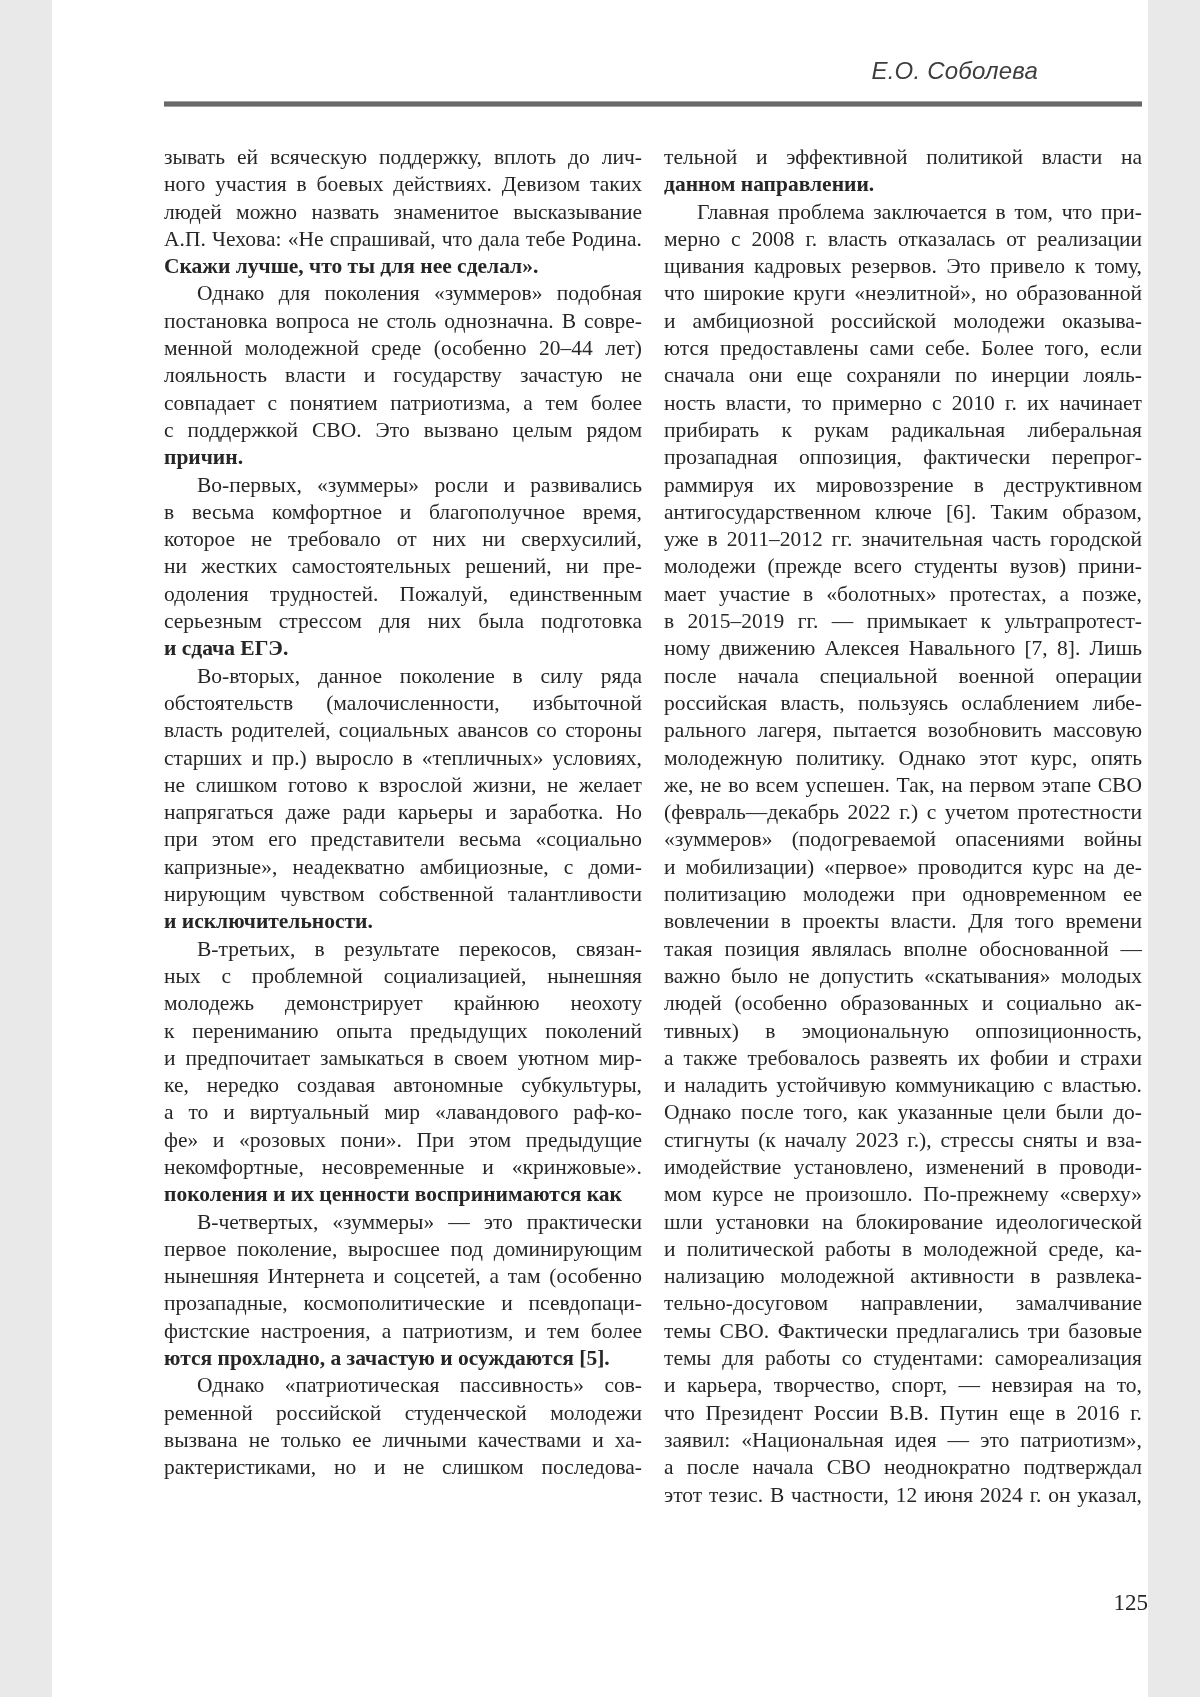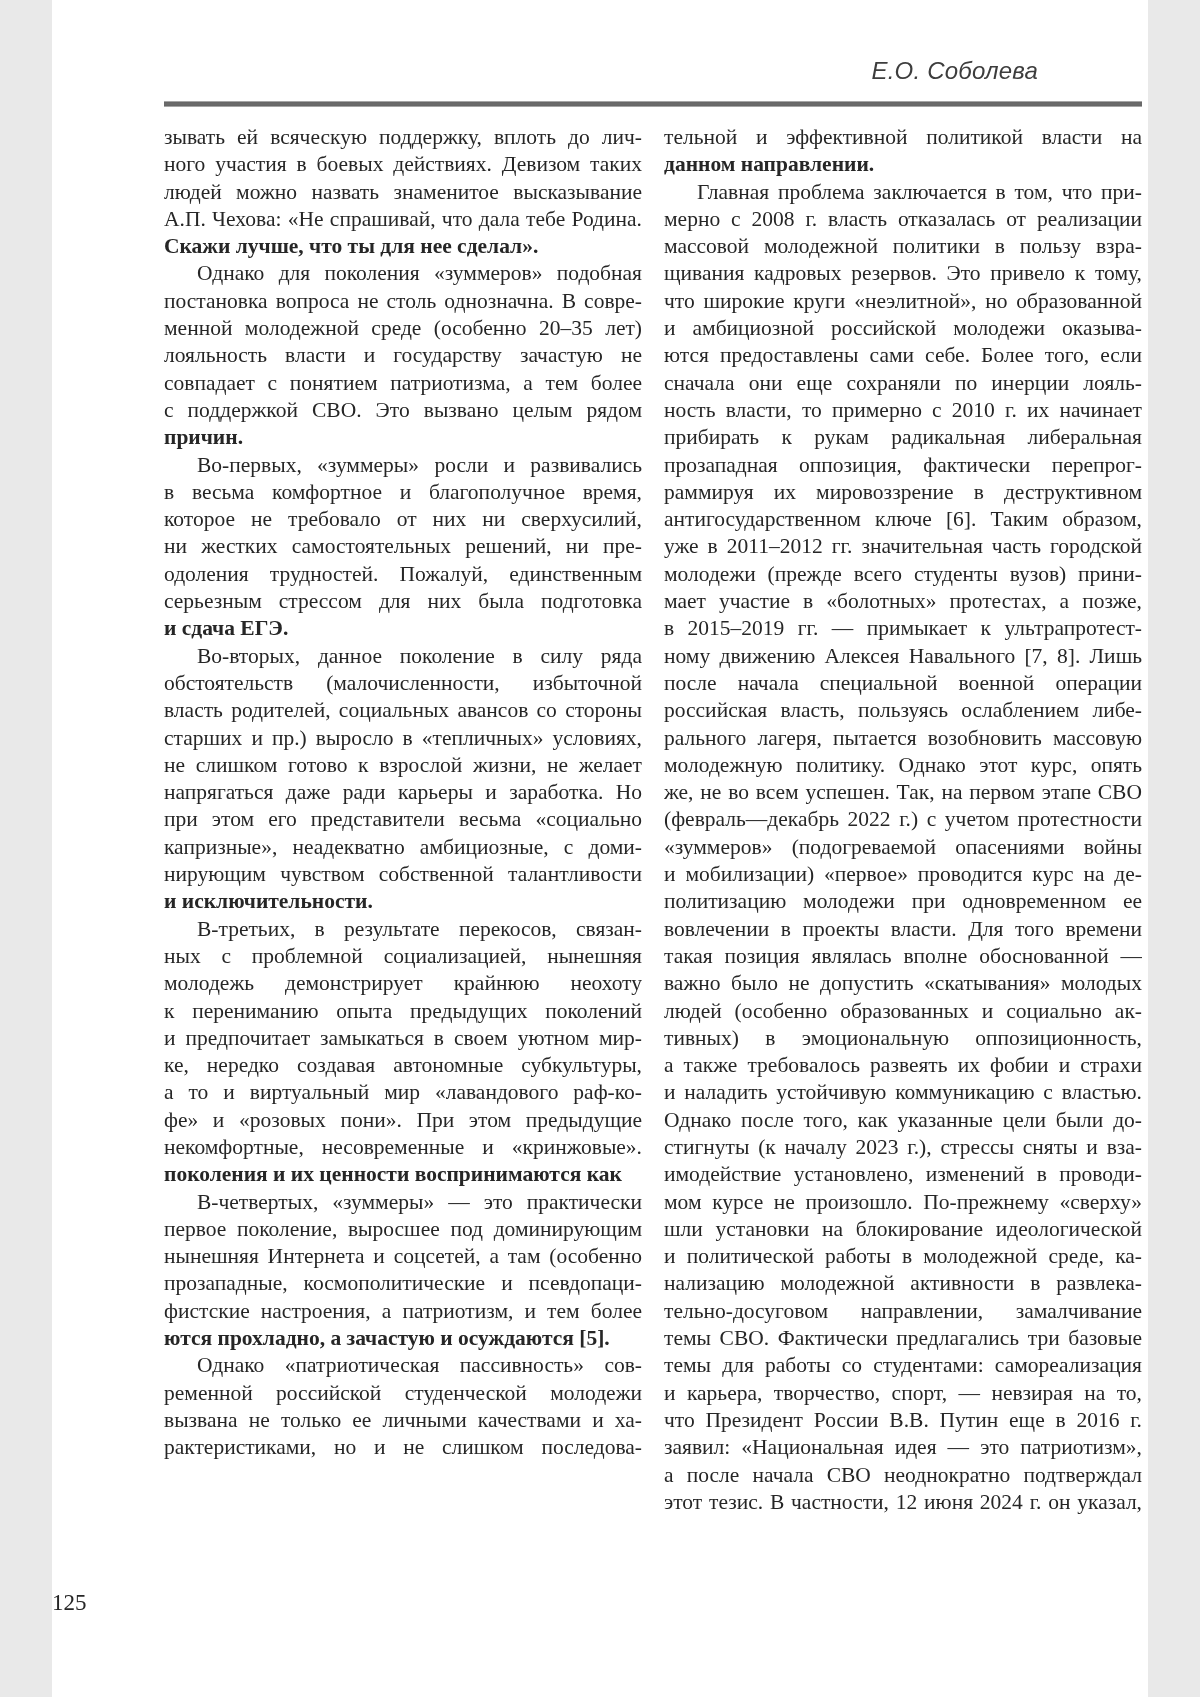--- a/index.html
+++ b/index.html
@@ -25,21 +25,21 @@
     position:absolute;
     left:112px;top:101px;
     width:978px;height:6px;
     background:linear-gradient(to bottom,
       #c9c9c9 0%, #6b6b6b 22%, #555555 38%,
       #9a9a9a 50%,
       #555555 62%, #6b6b6b 78%, #c9c9c9 100%);
   }
   .article-body{
     position:absolute;
-    left:112px;top:124px;
+    left:112px;top:144px;
     width:978px;
     display:flex;
     gap:22px;
   }
   .text-column{
     width:478px;
     font-size:21.5px;
     line-height:27.3px;
     text-rendering:optimizeLegibility;
   }
@@ -49,21 +49,21 @@
     text-align-last:justify;
     white-space:normal;
     overflow:hidden;
   }
   .block.indent .line:first-child{text-indent:33px;}
   .block.closed .line:last-child{text-align-last:left;font-weight:bold;}
   .page-number{
     position:absolute;
     top:1590px;left:0;
     width:100%;
-    text-align:left;
+    text-align:right;
     font-size:23px;line-height:25px;
     color:var(--ink,#262626);
   }
 </style>
 </head>
 <body>
 
 <div class="page">
 
   <div class="running-head">Е.О. Соболева</div>
@@ -75,21 +75,21 @@
         <div class="block closed">
           <div class="line">зывать ей всяческую поддержку, вплоть до лич-</div>
           <div class="line">ного участия в боевых действиях. Девизом таких</div>
           <div class="line">людей можно назвать знаменитое высказывание</div>
           <div class="line">А.П. Чехова: «Не спрашивай, что дала тебе Родина.</div>
           <div class="line">Скажи лучше, что ты для нее сделал».</div>
         </div>
         <div class="block indent closed">
           <div class="line">Однако для поколения «зуммеров» подобная</div>
           <div class="line">постановка вопроса не столь однозначна. В совре-</div>
-          <div class="line">менной молодежной среде (особенно 20–35 лет)</div>
+          <div class="line">менной молодежной среде (особенно 20–44 лет)</div>
           <div class="line">лояльность власти и государству зачастую не</div>
           <div class="line">совпадает с понятием патриотизма, а тем более</div>
           <div class="line">с поддержкой СВО. Это вызвано целым рядом</div>
           <div class="line">причин.</div>
         </div>
         <div class="block indent closed">
           <div class="line">Во-первых, «зуммеры» росли и развивались</div>
           <div class="line">в весьма комфортное и благополучное время,</div>
           <div class="line">которое не требовало от них ни сверхусилий,</div>
           <div class="line">ни жестких самостоятельных решений, ни пре-</div>
@@ -137,21 +137,20 @@
         </div>
       </div>
     <div class="text-column">
         <div class="block closed">
           <div class="line">тельной и эффективной политикой власти на</div>
           <div class="line">данном направлении.</div>
         </div>
         <div class="block indent">
           <div class="line">Главная проблема заключается в том, что при-</div>
           <div class="line">мерно с 2008 г. власть отказалась от реализации</div>
-          <div class="line">массовой молодежной политики в пользу взра-</div>
           <div class="line">щивания кадровых резервов. Это привело к тому,</div>
           <div class="line">что широкие круги «неэлитной», но образованной</div>
           <div class="line">и амбициозной российской молодежи оказыва-</div>
           <div class="line">ются предоставлены сами себе. Более того, если</div>
           <div class="line">сначала они еще сохраняли по инерции лояль-</div>
           <div class="line">ность власти, то примерно с 2010 г. их начинает</div>
           <div class="line">прибирать к рукам радикальная либеральная</div>
           <div class="line">прозападная оппозиция, фактически перепрог-</div>
           <div class="line">раммируя их мировоззрение в деструктивном</div>
           <div class="line">антигосударственном ключе [6]. Таким образом,</div>

